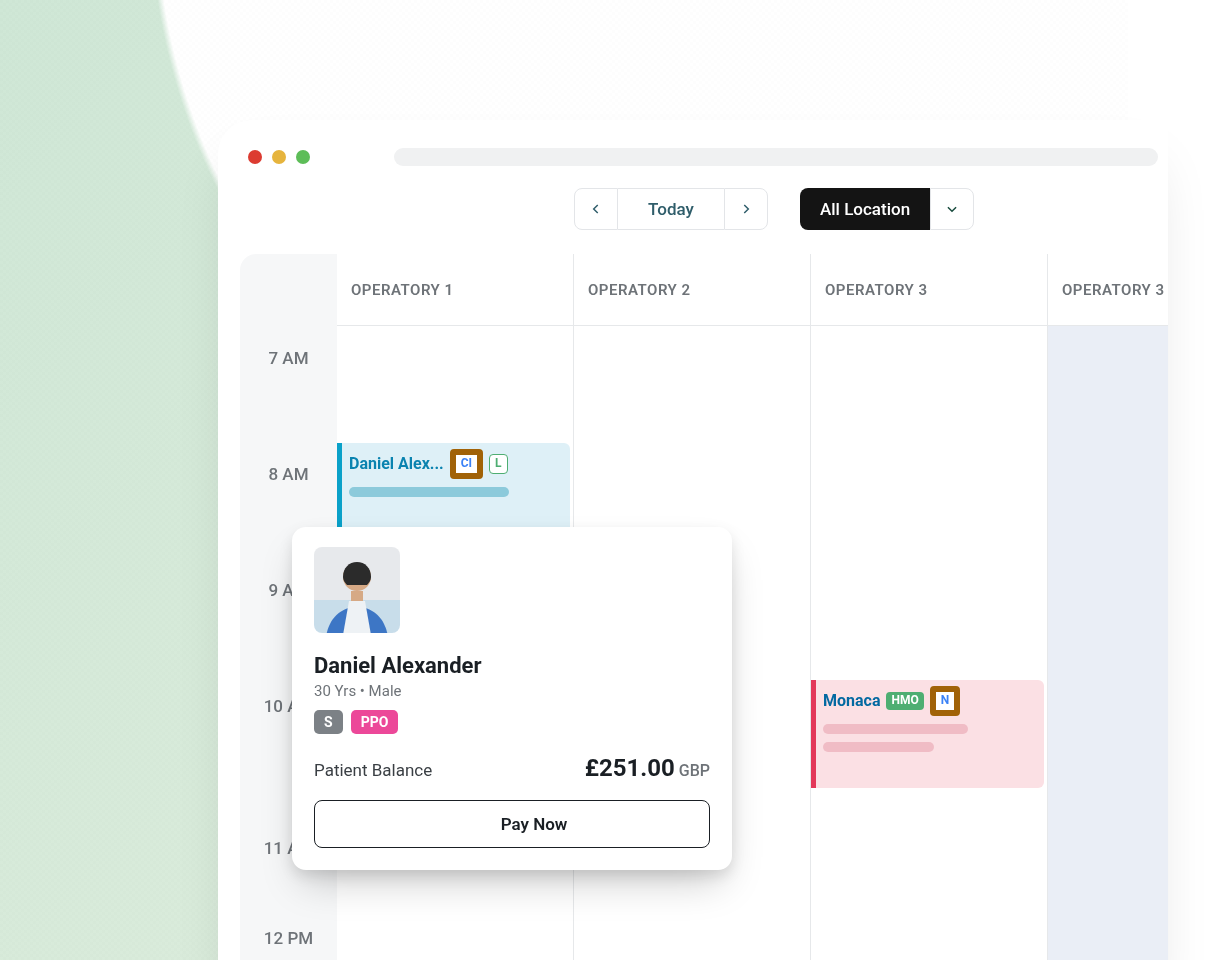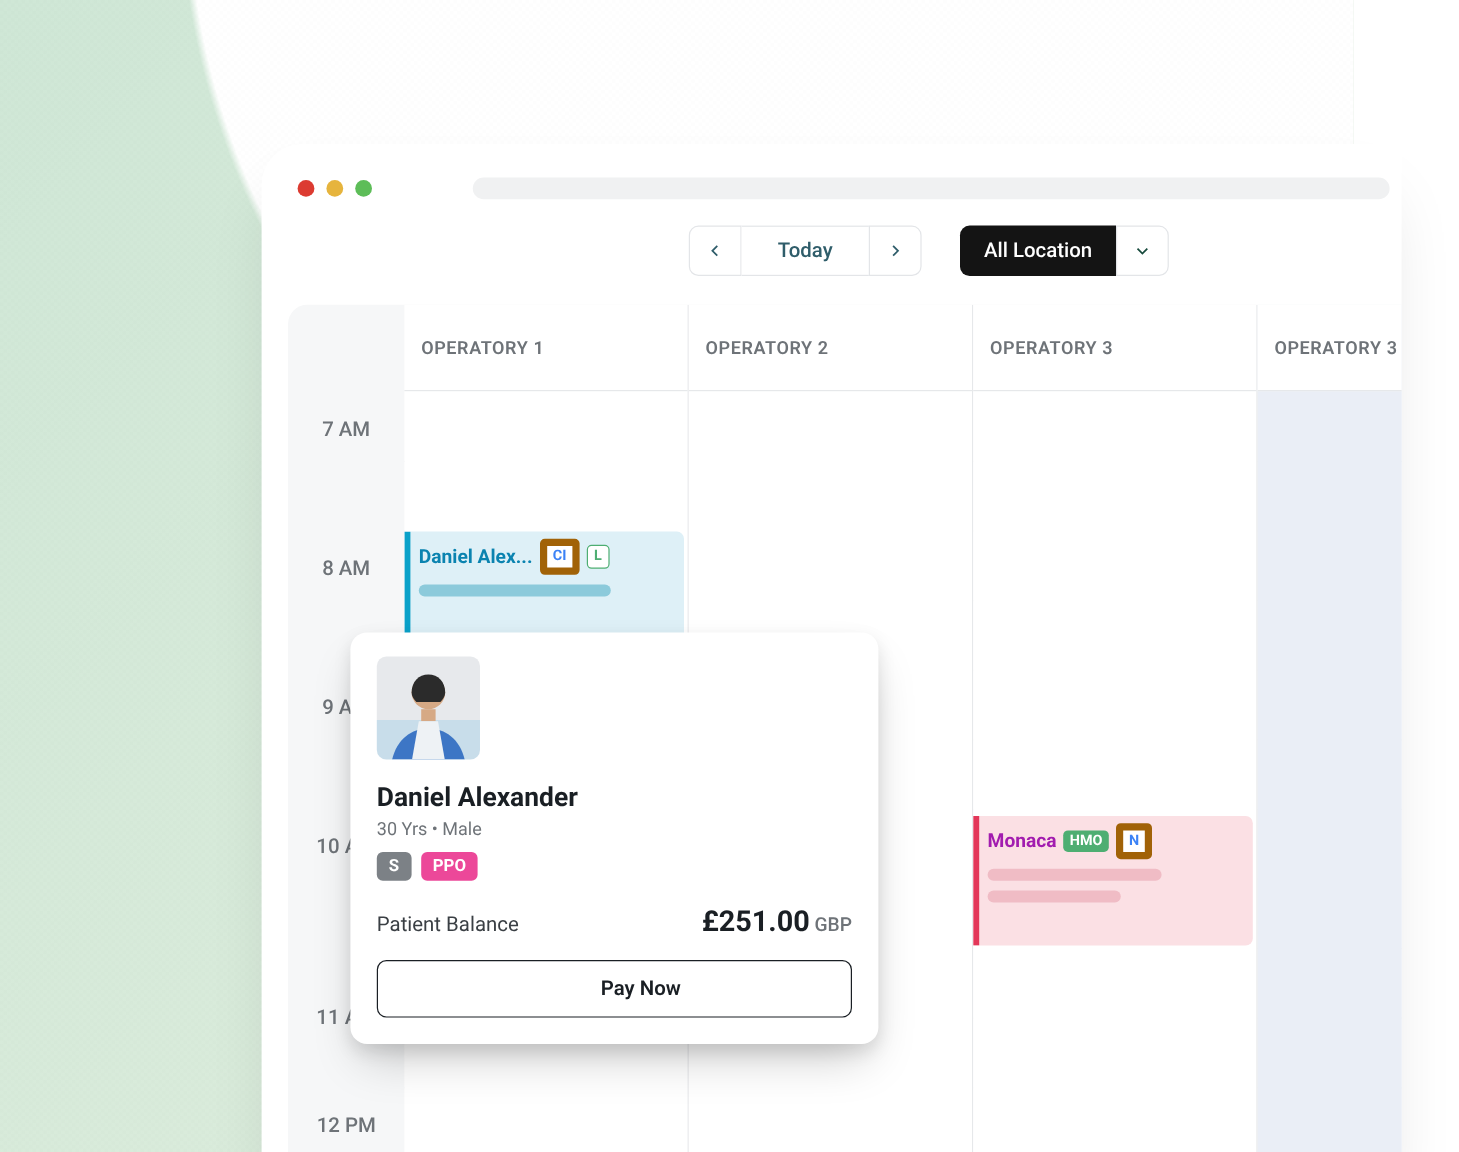--- a/index.html
+++ b/index.html
@@ -46,21 +46,21 @@
     .appt{position:absolute;border-radius:0 6px 6px 0;padding:6px 8px 8px 12px;overflow:hidden;}
     .appt .bar{position:absolute;left:0;top:0;bottom:0;width:5px;}
     .appt .row1{display:flex;align-items:center;gap:6px;}
     .appt .name{font-weight:700;font-size:16px;white-space:nowrap;overflow:hidden;text-overflow:ellipsis;}
     .tag{font-size:12px;font-weight:700;border-radius:4px;padding:1px 5px;line-height:1.3;}
     .tag.outline-red{border:6px solid #a16207;color:#3b82f6;background:#fff;}
     .tag.outline-green{border:1px solid #4eae72;color:#4eae72;background:#fff;}
     .tag.solid-green{background:#4eae72;color:#fff;}
     .ph{height:10px;border-radius:6px;margin-top:8px;}
     .appt.blue{background:#def0f7;} .appt.blue .bar{background:#0aa1c9;} .appt.blue .name{color:#0a83b0;} .appt.blue .ph{background:#8ccadb;}
-    .appt.pink{background:#fbe0e4;} .appt.pink .bar{background:#e33759;} .appt.pink .name{color:#a21caf;text-align:center;} .appt.pink .ph{background:#f0bcc5;}
+    .appt.pink{background:#fbe0e4;} .appt.pink .bar{background:#e33759;} .appt.pink .name{color:#0369a1;text-align:center;} .appt.pink .ph{background:#f0bcc5;}
 
     .pop{position:absolute;left:52px;top:273px;width:440px;background:#fff;border-radius:14px;
       box-shadow:0 20px 40px -10px rgba(0,0,0,.22),0 6px 14px rgba(0,0,0,.10);padding:20px 22px 22px;z-index:20;}
     .pop-top{display:flex;gap:18px;flex-direction:column;}
     .avatar{width:86px;height:86px;border-radius:8px;display:flex;align-items:flex-end;justify-content:center;overflow:hidden;
       background:linear-gradient(180deg,#e7e9ec 0%,#e7e9ec 62%,#c8ddea 62%,#c8ddea 100%);}
     .avatar svg{display:block;}
     .pop h3{font-size:22px;font-weight:700;color:#1a1f24;margin-top:2px;}
     .sub{font-size:15px;color:#6e7378;margin-top:4px;}
     .chips{display:flex;gap:8px;margin-top:10px;}

